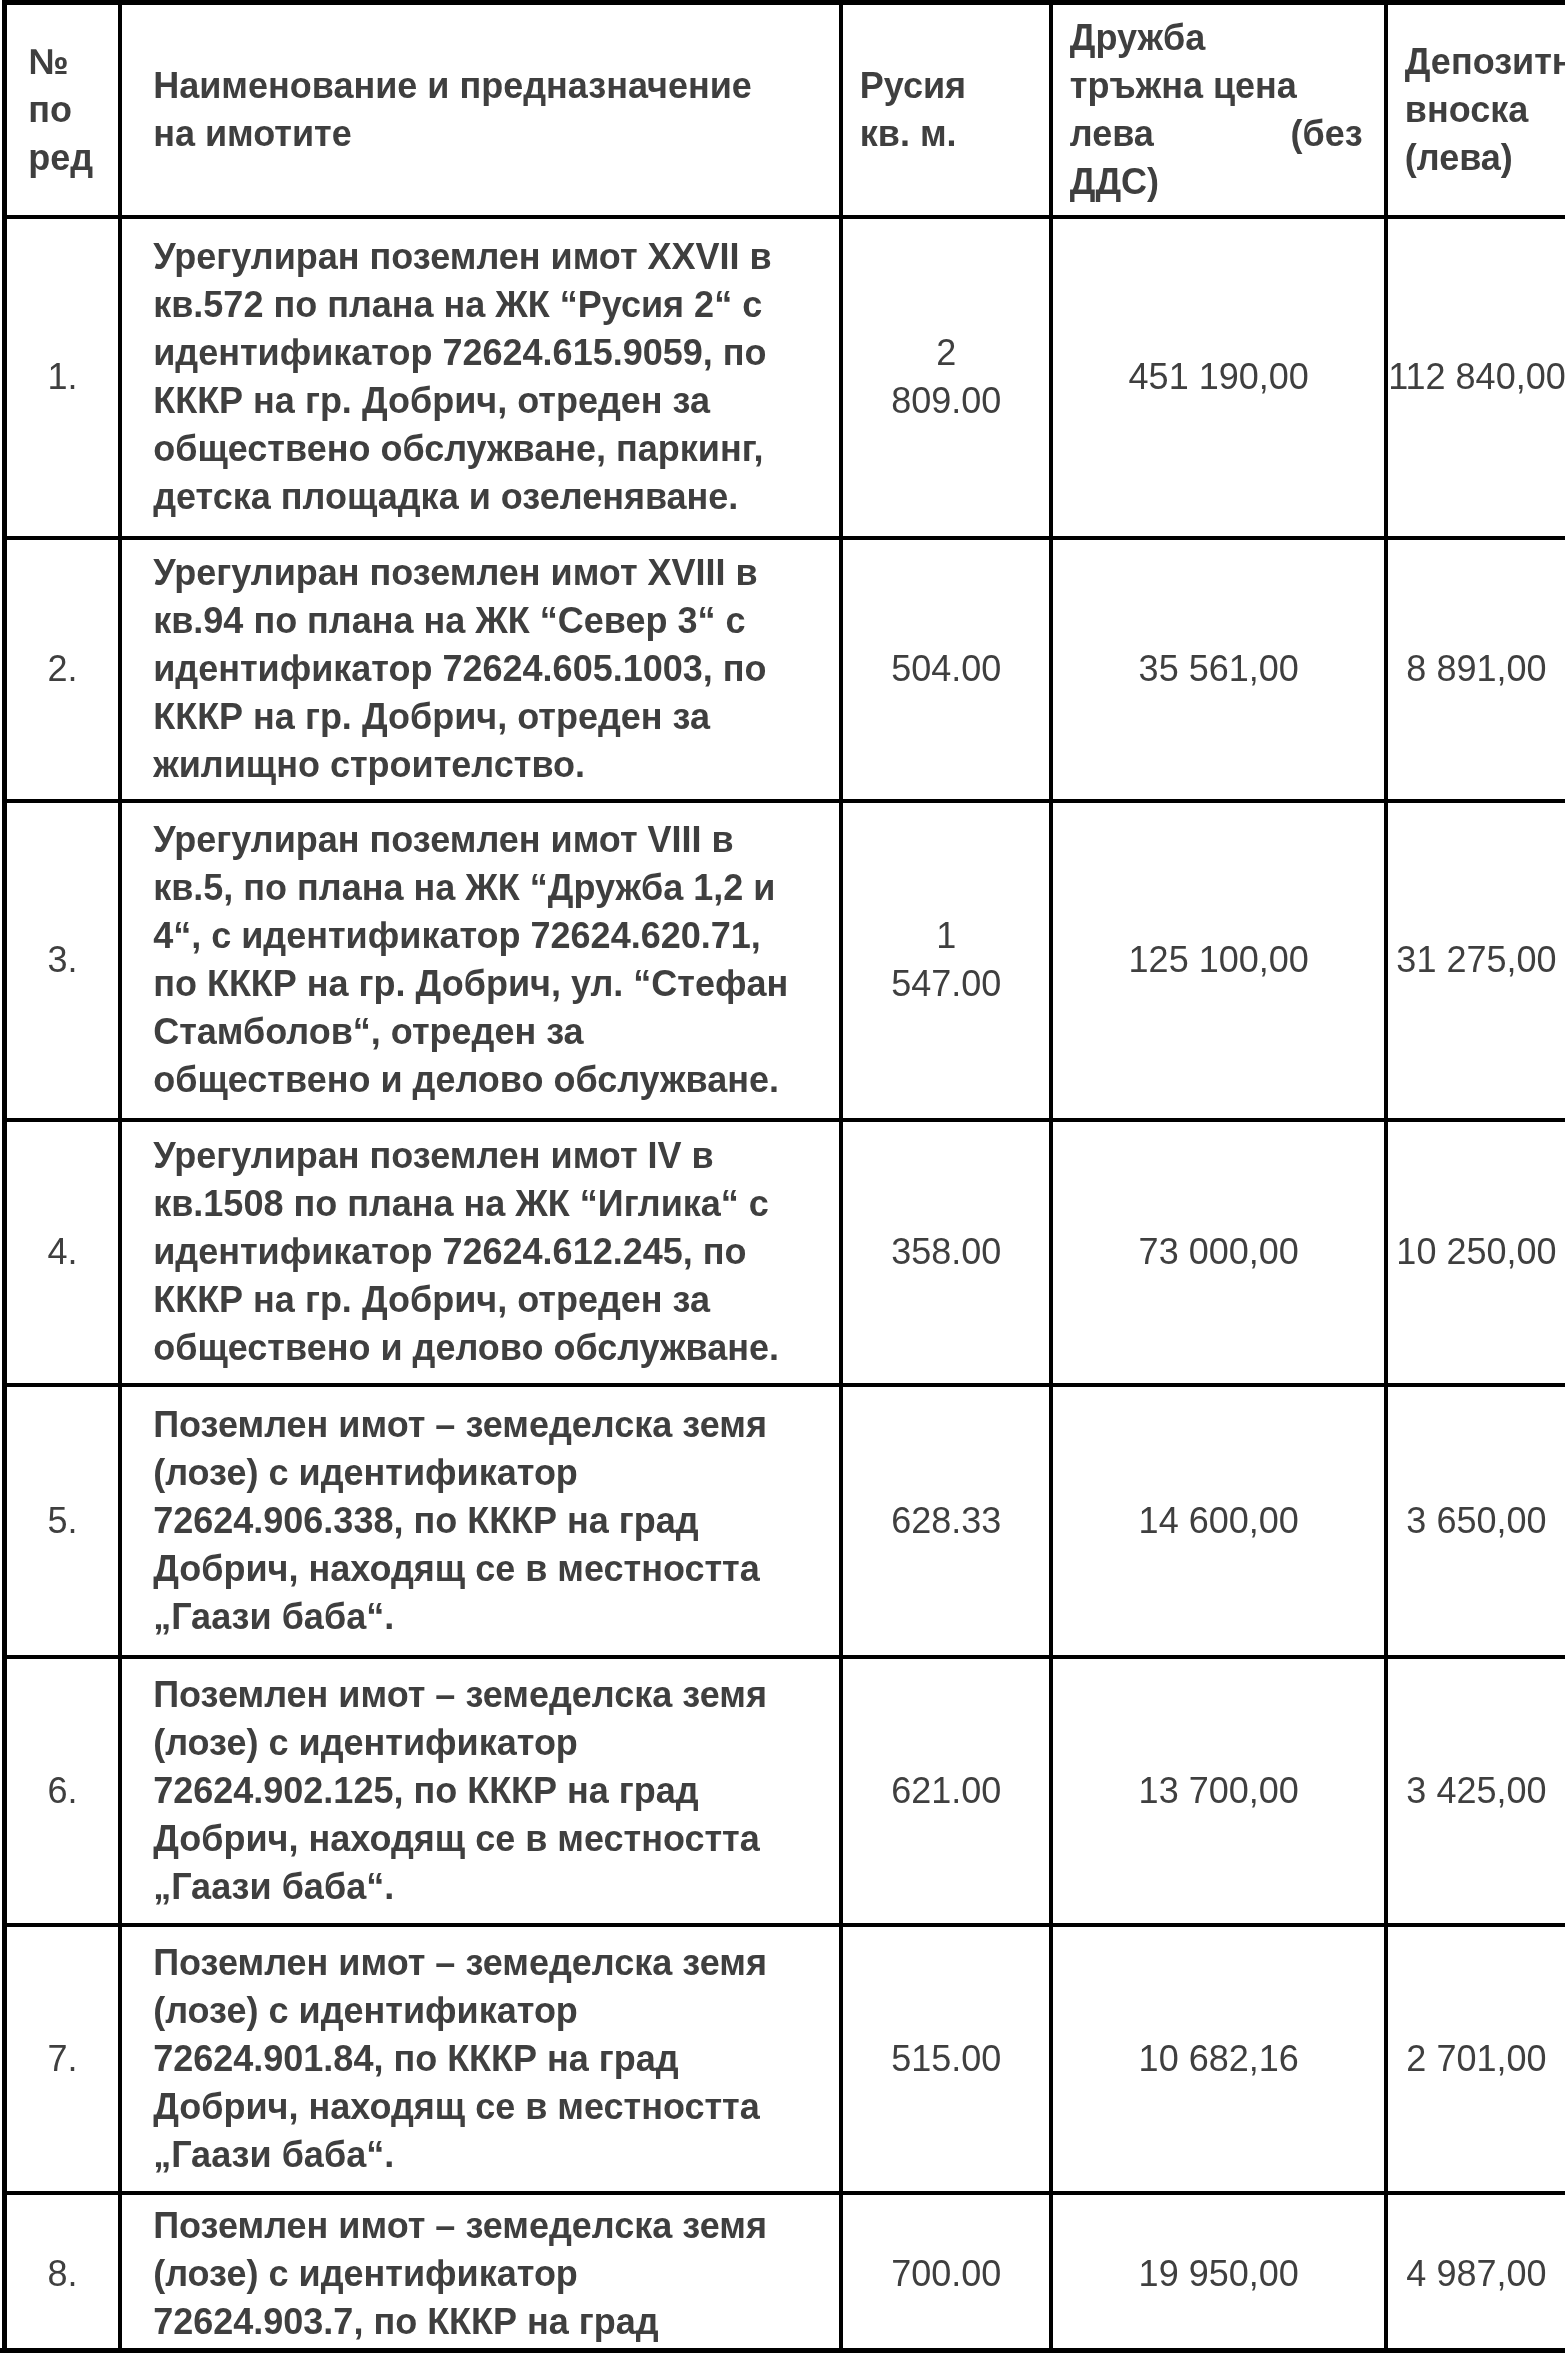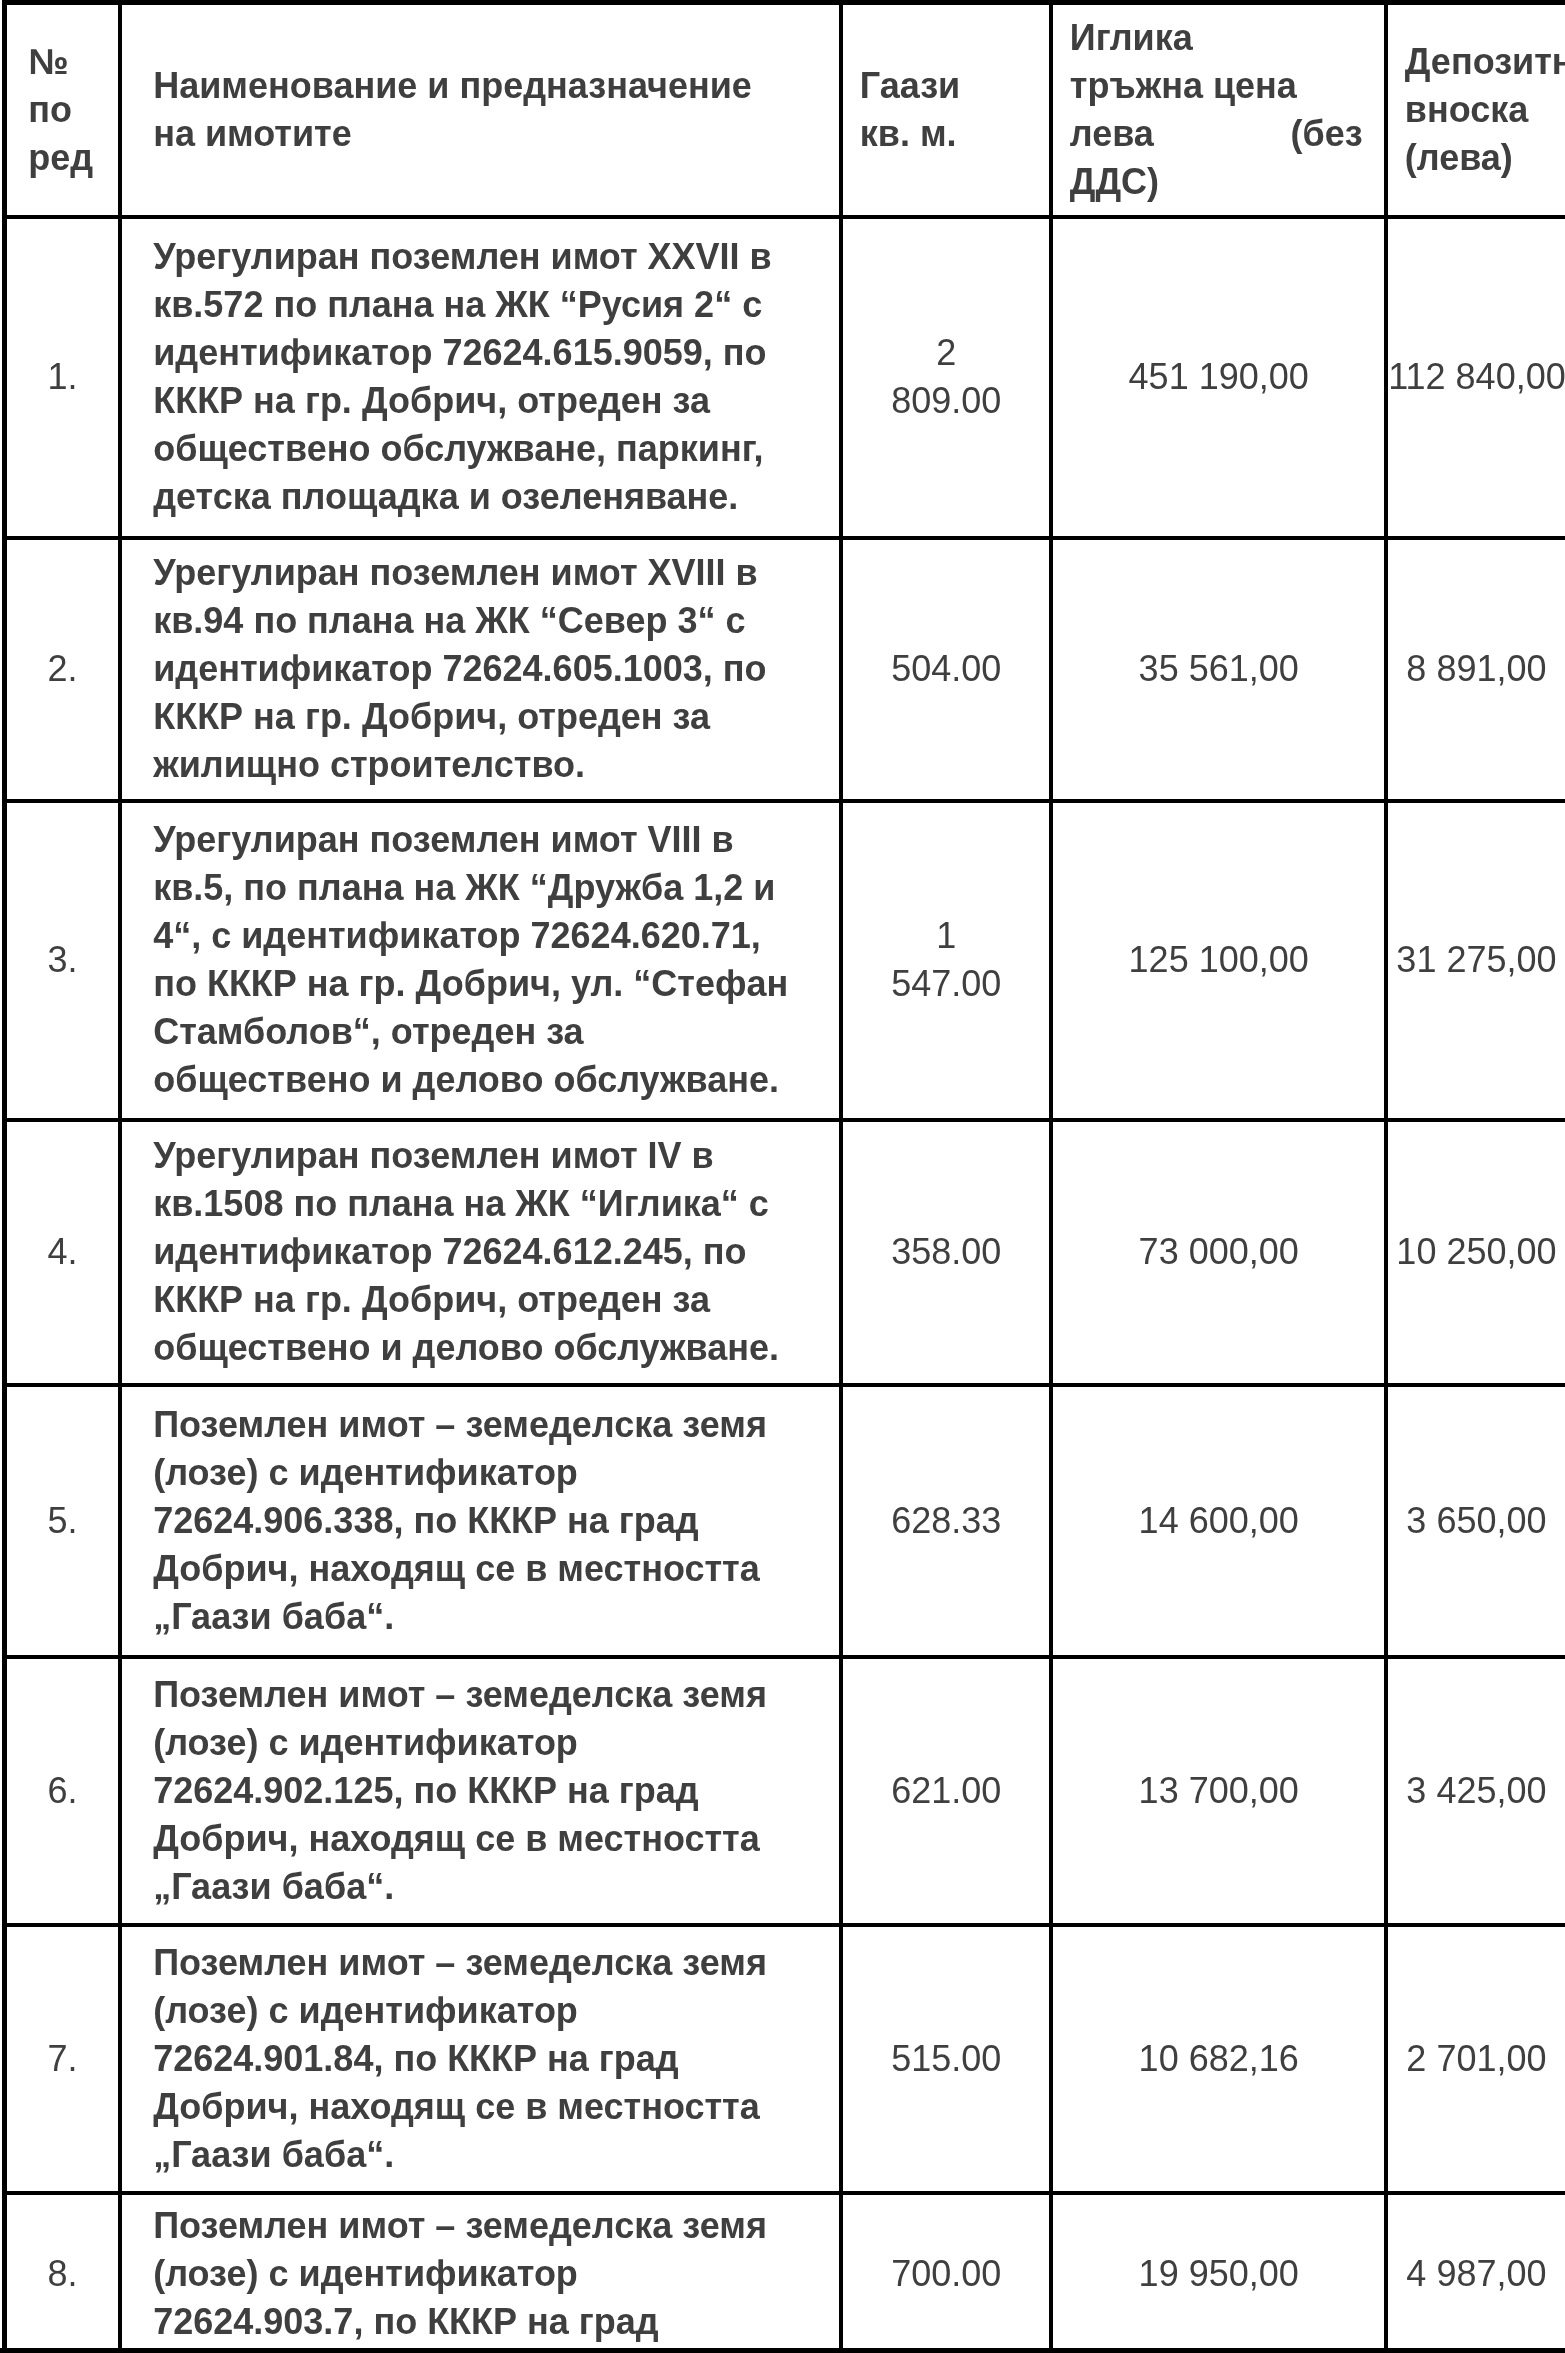--- a/index.html
+++ b/index.html
@@ -83,24 +83,24 @@
       <col style="width:335px">
       <col style="width:181px">
     </colgroup>
     <tbody>
         <tr class="hrow">
       <th class="hdr-no">№
 по
 ред</th>
       <th class="hdr-name">Наименование и предназначение
 на имотите</th>
-      <th class="hdr-area">Гаази
+      <th class="hdr-area">Русия
 кв. м.</th>
       <th class="hdr-price">
-        <div class="line">Иглика</div>
+        <div class="line">Дружба</div>
         <div class="line">тръжна цена</div>
         <div class="line spread">
           <span>лева</span>
           <span>(без</span>
         </div>
         <div class="line">ДДС)</div>
       </th>
       <th class="hdr-deposit">Депозитна
 вноска
 (лева)</th>

